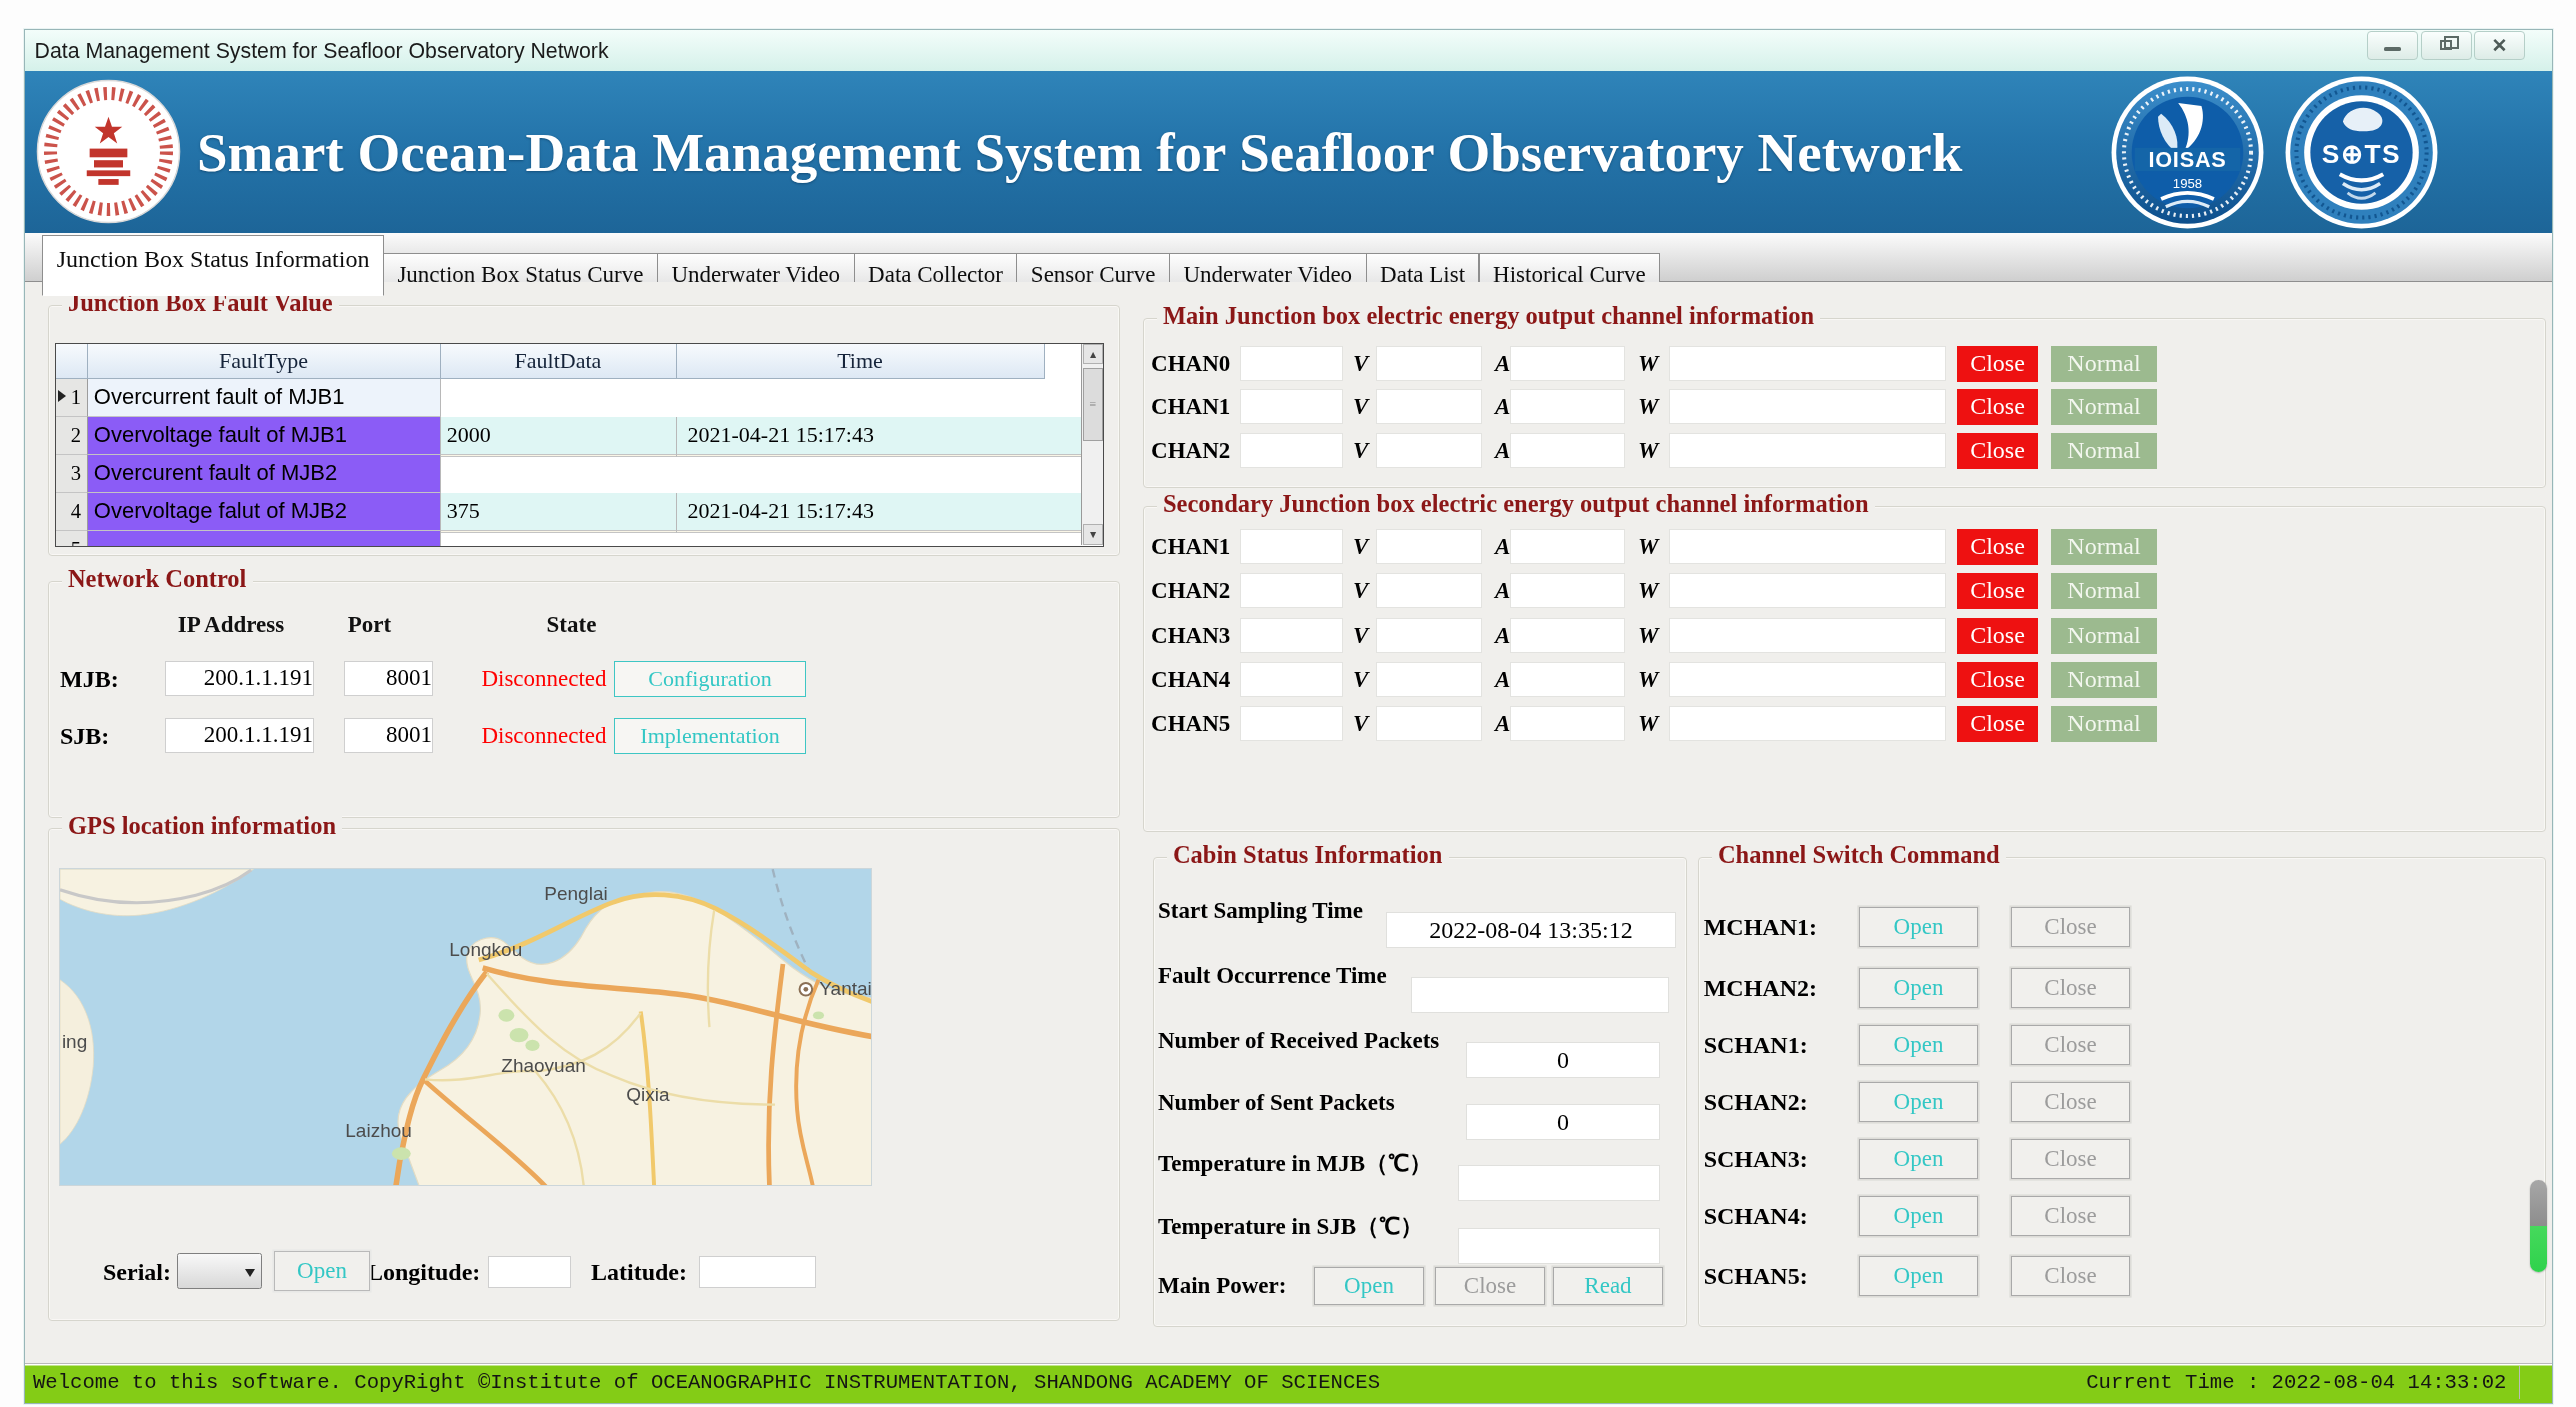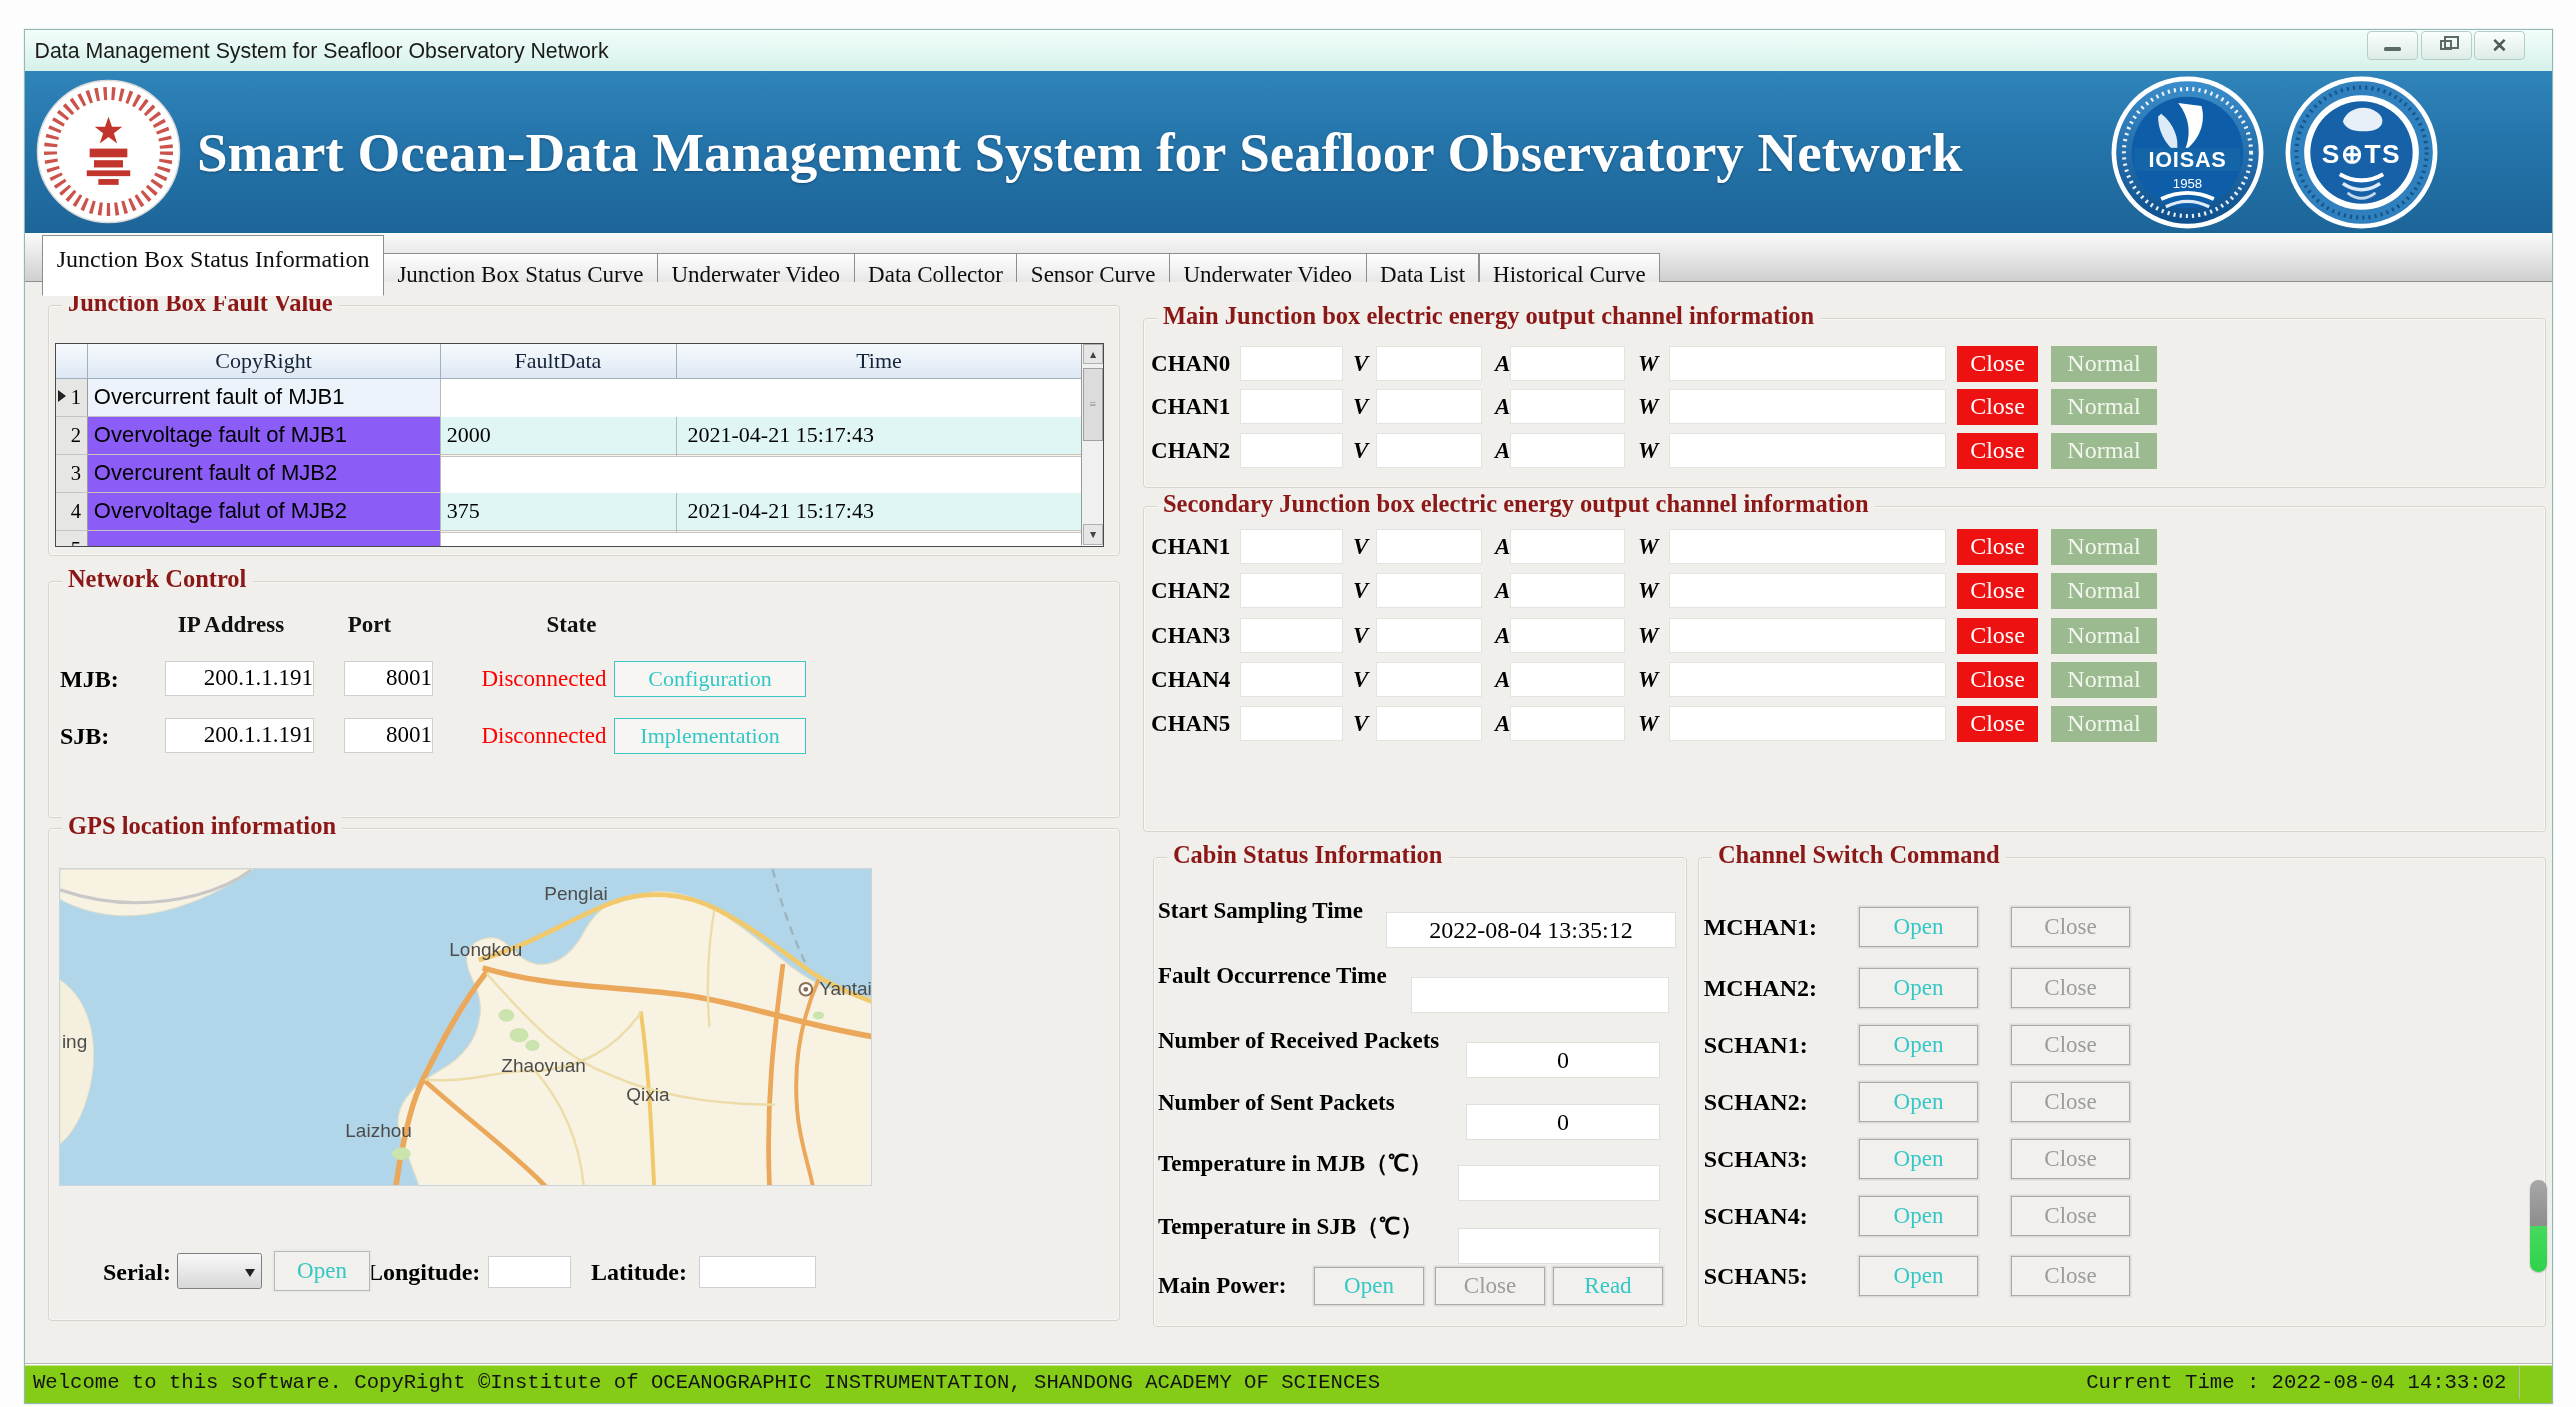--- a/index.html
+++ b/index.html
@@ -49,21 +49,21 @@
   .group { position:absolute; border:0.8px solid #d6d5cd; border-radius:4px; box-shadow:inset 0 0 0 0.8px #fbfaf7; }
   .gtitle { position:absolute; top:-16.6px; left:12.6px; background:#f0efec; padding:0 6.3px;
             font-weight:bold; font-size:24.5px; color:#8b1717; white-space:nowrap; }
 
   
   .ftable { position:absolute; left:5.5px; top:37px; width:1049px; height:204px; background:#fff;
             border:1.6px solid #4a4a4a; overflow:hidden; }
   .fhead { position:absolute; left:0; top:0; height:35px; background:linear-gradient(#f7fafd,#dde8f4);
            border-bottom:0.8px solid #9fb0c0; font-size:22px; color:#16243a; text-align:center; line-height:33px; }
   .fcol-gut { left:0; width:32px; } .fcol-type { left:32px; width:353px; }
-  .fcol-data { left:385px; width:236px; } .fcol-time { left:621px; width:406px; }
+  .fcol-data { left:385px; width:236px; } .fcol-time { left:621px; width:368px; }
   .fhead.b { border-right:0.8px solid #9fb0c0; }
   .trow { position:absolute; left:0; width:1028px; height:38px; }
   .tcell { position:absolute; top:0; height:100%; border-right:0.8px solid #b8b8b8; border-bottom:0.8px solid #c4c4c4;
            font-size:22px; line-height:36px; overflow:hidden; white-space:nowrap; }
   .cgut { left:0; width:32px; background:#e6e6e4; border-right:0.8px solid #9c9c9c; text-align:right; padding-right:5.5px; font-size:20.6px; }
   .ctype { left:32px; width:353px; background:#8b5cf6; font-family:"Liberation Sans",sans-serif; padding-left:6.3px; }
   .cdata { left:385px; width:236px; padding-left:6.3px; }
   .ctime { left:621px; width:406px; padding-left:11px; }
   .odd  .cdata, .odd  .ctime { background:#faf6e7;margin-top:40px; }
   .even .cdata, .even .ctime { background:#dff6f4; }
@@ -219,21 +219,21 @@
   <div class="tabbar">
     <span class="tab active">Junction Box Status Information</span><span class="tab">Junction Box Status Curve</span><span class="tab">Underwater Video</span><span class="tab">Data Collector</span><span class="tab">Sensor Curve</span><span class="tab">Underwater Video</span><span class="tab">Data List</span><span class="tab">Historical Curve</span>
   </div>
 
   <div class="content">
 
     <div class="group" style="left:23px; top:23px; width:1072px; height:251px;">
       <span class="gtitle">Junction Box Fault Value</span>
       <div class="ftable">
         <div class="fhead fcol-gut b"></div>
-        <div class="fhead fcol-type b">CopyRight</div>
+        <div class="fhead fcol-type b">FaultType</div>
         <div class="fhead fcol-data b">FaultData</div>
         <div class="fhead fcol-time b">Time</div>
 
         <div class="trow odd sel" style="top:35px">
           <div class="tcell cgut"><span class="rowmark"></span><span>1</span></div>
           <div class="tcell ctype">Overcurrent fault of MJB1</div>
           <div class="tcell cdata">1.01</div>
           <div class="tcell ctime">2021-04-21 15:17:43</div>
         </div>
         <div class="trow even" style="top:73px">

